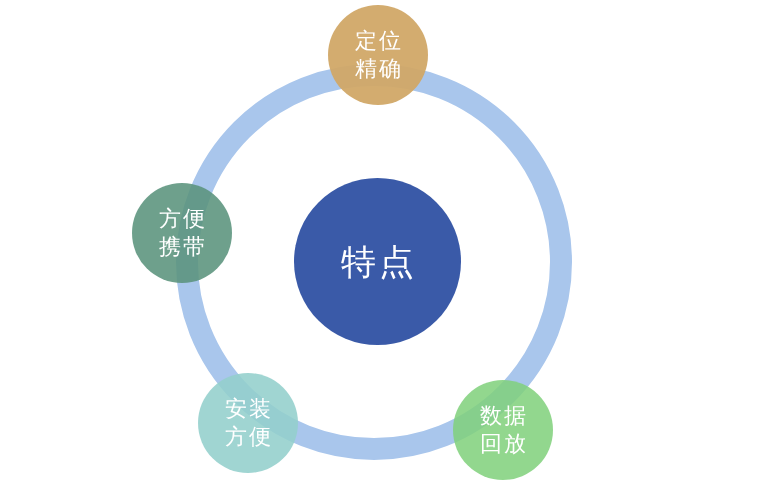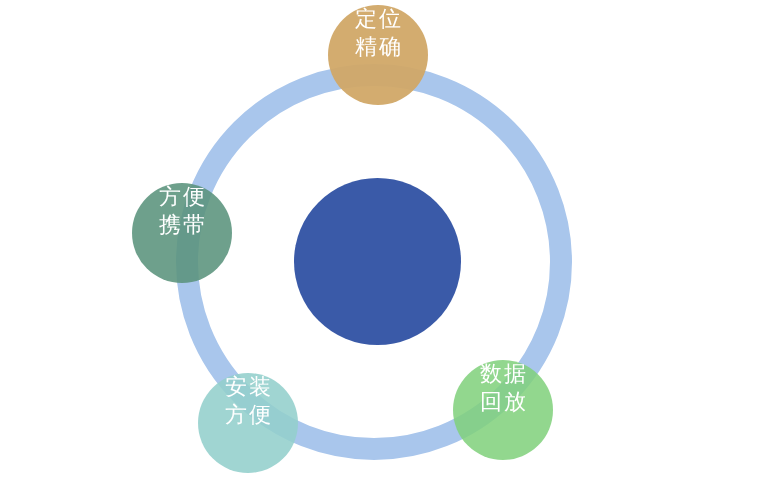--- a/index.html
+++ b/index.html
@@ -24,21 +24,21 @@
     top: 0;
     width: 758px;
     height: 492px;
   }
   .node {
     position: absolute;
     border-radius: 50%;
     display: flex;
     flex-direction: column;
     align-items: center;
-    justify-content: flex-start;
+    justify-content: center;
     box-sizing: border-box;
     text-align: center;
   }
   .node-line {
     color: #ffffff;
     display: block;
     white-space: nowrap;
   }
   
   #hub {
@@ -64,34 +64,35 @@
   }
   .satellite .node-line {
     font-size: 22px;
     line-height: 1.26;
     letter-spacing: 2px;
     text-indent: 2px;
     font-weight: 400;
   }
   #node-top      { left: 328px; top:   5px; background: rgba(209,168,103,0.95); }
   #node-right    { left: 520px; top: 182px; background: rgba(240,223,131,0.88); }
-  #node-botright { left: 453px; top: 360px; background: rgba(128,208,124,0.86); }
+  #node-botright { left: 453px; top: 380px; background: rgba(128,208,124,0.86); }
   #node-botleft  { left: 198px; top: 373px; background: rgba(147,207,204,0.88); }
   #node-left     { left: 132px; top: 183px; background: rgba(90,147,124,0.88); }
 </style>
 </head>
 <body>
 
 <div id="canvas">
 
   <svg id="ring-svg" viewBox="0 0 758 492">
     <circle cx="374" cy="262" r="187" fill="none" stroke="#a9c6ec" stroke-width="22"></circle>
   </svg>
 
   <div class="node" id="hub">
+    <span class="node-line">特点</span>
   </div>
 
   <div class="node satellite" id="node-top">
     <span class="node-line">定位</span>
     <span class="node-line">精确</span>
   </div>
 
 
   <div class="node satellite" id="node-botright">
     <span class="node-line">数据</span>

